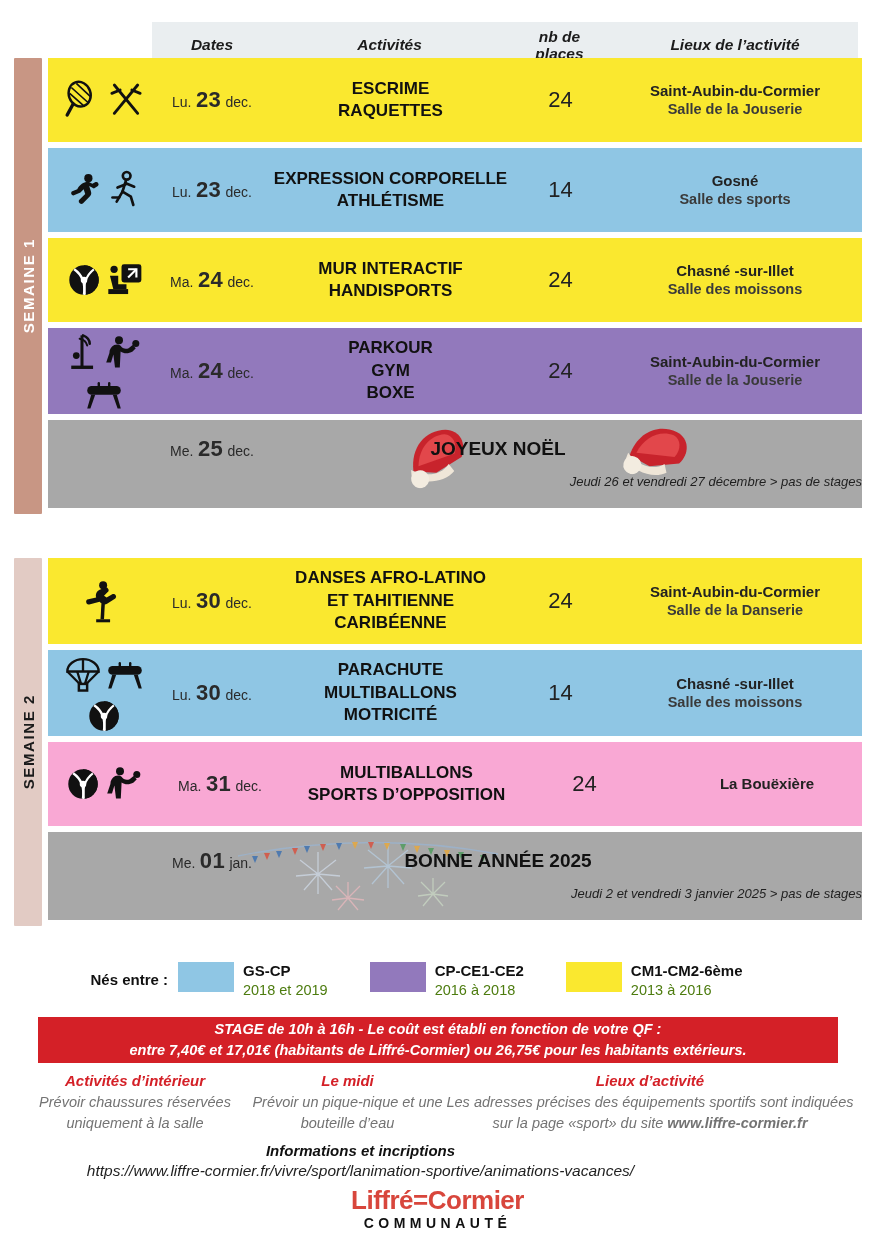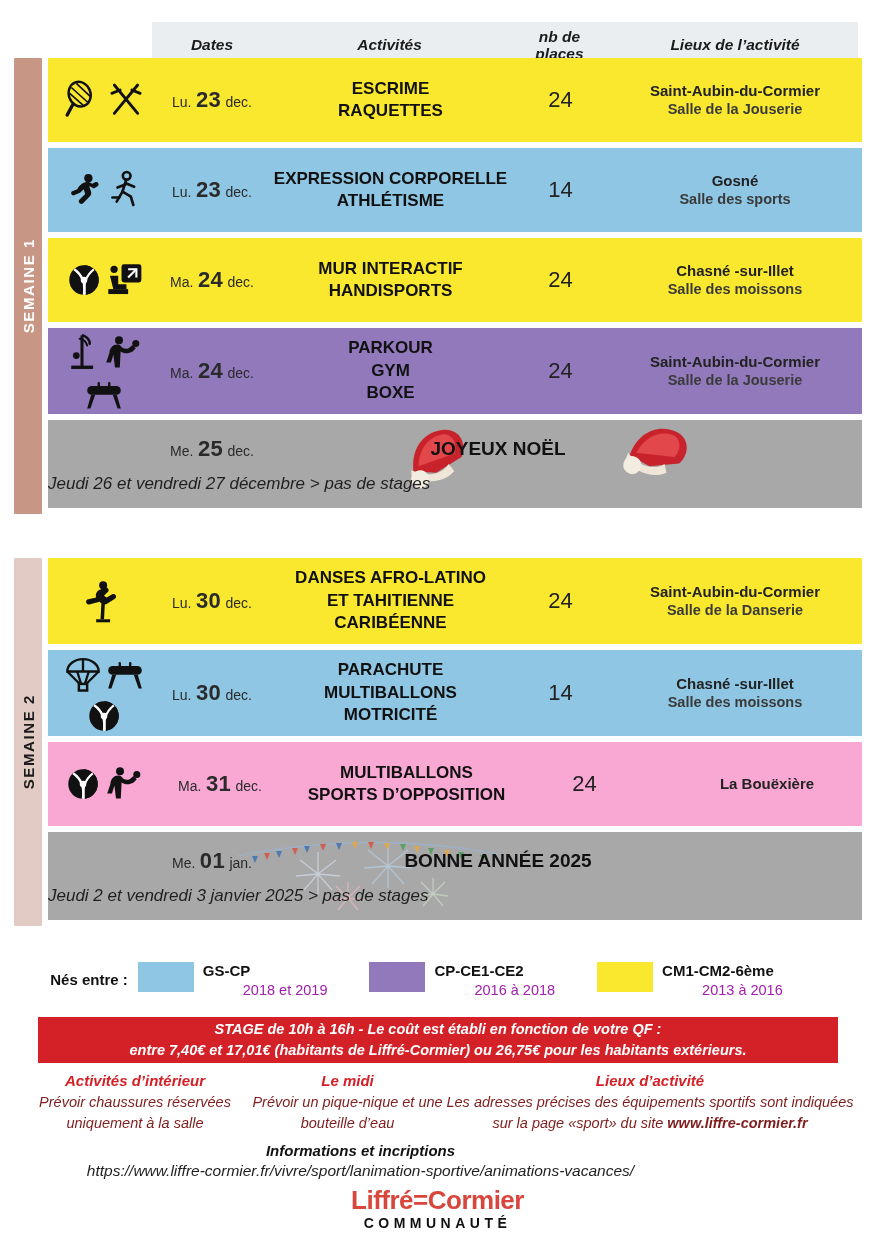--- a/index.html
+++ b/index.html
@@ -76,48 +76,48 @@
     height: 88px; margin-bottom:6px; overflow:hidden;
   }
   .hol-date {
     position:absolute; left:108px; top:16px; width:112px; text-align:center; color:#2a2a2a;
   }
   .hol-title {
     position:absolute; top:18px; left:240px; width:420px; text-align:center;
     font-weight:700; font-size:19px; color:#111; z-index:3;
   }
   .hol-note {
-    position:absolute; left:0; right:0; top:54px; text-align:left;
-    font-style:italic; font-size:17px; color:#1f1f1f; z-index:3;
+    position:absolute; left:0; right:0; top:54px; text-align:right;
+    font-style:italic; font-size:13px; color:#1f1f1f; z-index:3;
   }
   .santa { position:absolute; z-index:2; }
   .fireworks { position:absolute; z-index:1; left:170px; top:2px; opacity:.85; }
 
   
   .legend { position:absolute; left:0; top:962px; width:875px; display:flex; justify-content:center; align-items:flex-start; }
   .legend-label { font-weight:700; font-size:15px; color:#111; padding-top:9px; margin-right:10px; }
   .legend-item { display:flex; align-items:flex-start; margin-right:42px; }
   .legend-swatch { width:56px; height:30px; flex:none; }
   .legend-texts { margin-left:9px; }
   .legend-t1 { font-weight:700; font-size:15px; color:#111; line-height:1.25;}
-  .legend-t2 { font-weight:400; font-size:14.5px; color:#a21caf; line-height:1.3;margin-left:40px;}
+  .legend-t2 { font-weight:400; font-size:14.5px; color:#4d7c0f; line-height:1.3;}
 
   
   .red-banner {
     position:absolute; left:38px; top:1017px; width:800px; height:46px;
     background:#d42027; color:#fff; display:flex; flex-direction:column;
     align-items:center; justify-content:center;
     font-style:italic; font-weight:700; font-size:14.5px; line-height:1.45; text-align:center;
   }
 
   
   .notes { position:absolute; left:20px; top:1072px; width:838px; display:flex;align-items:flex-end; }
   .note { text-align:center; }
   .note-title { color:#d42027; font-weight:700; font-style:italic; font-size:15px; margin-bottom:3px; }
-  .note-body { font-style:italic; font-size:14.5px; color:#7f1d1d; line-height:1.45; }
+  .note-body { font-style:italic; font-size:14.5px; color:#737373; line-height:1.45; }
   .note-body b { font-weight:700; }
   .note-a { width:230px; }
   .note-b { width:195px; }
   .note-c { width:410px; }
 
   
   .info { position:absolute; left:0; top:1142px; width:705px; text-align:center;margin-left:8px; }
   .info-title { font-weight:700; font-style:italic; font-size:15px; color:#111; }
   .info-url { font-style:italic; font-size:15.5px; color:#1f1f1f; margin-top:3px; }
 

